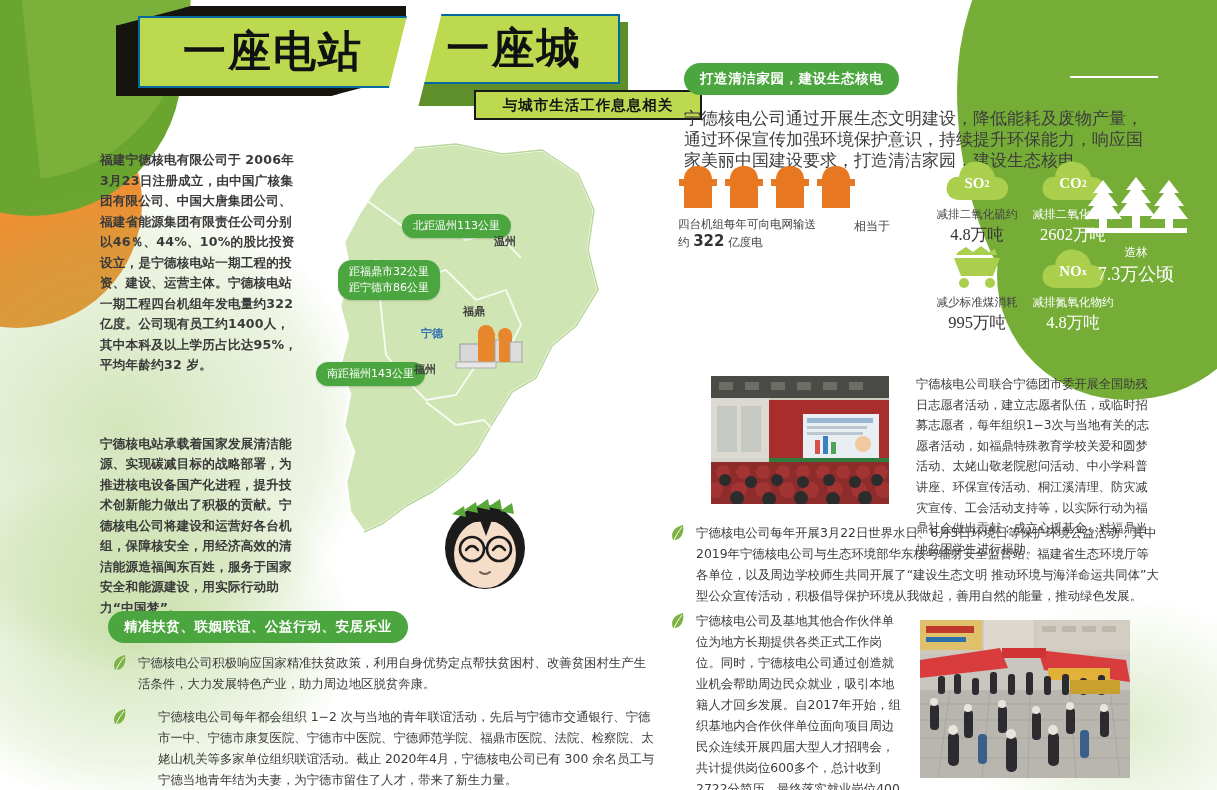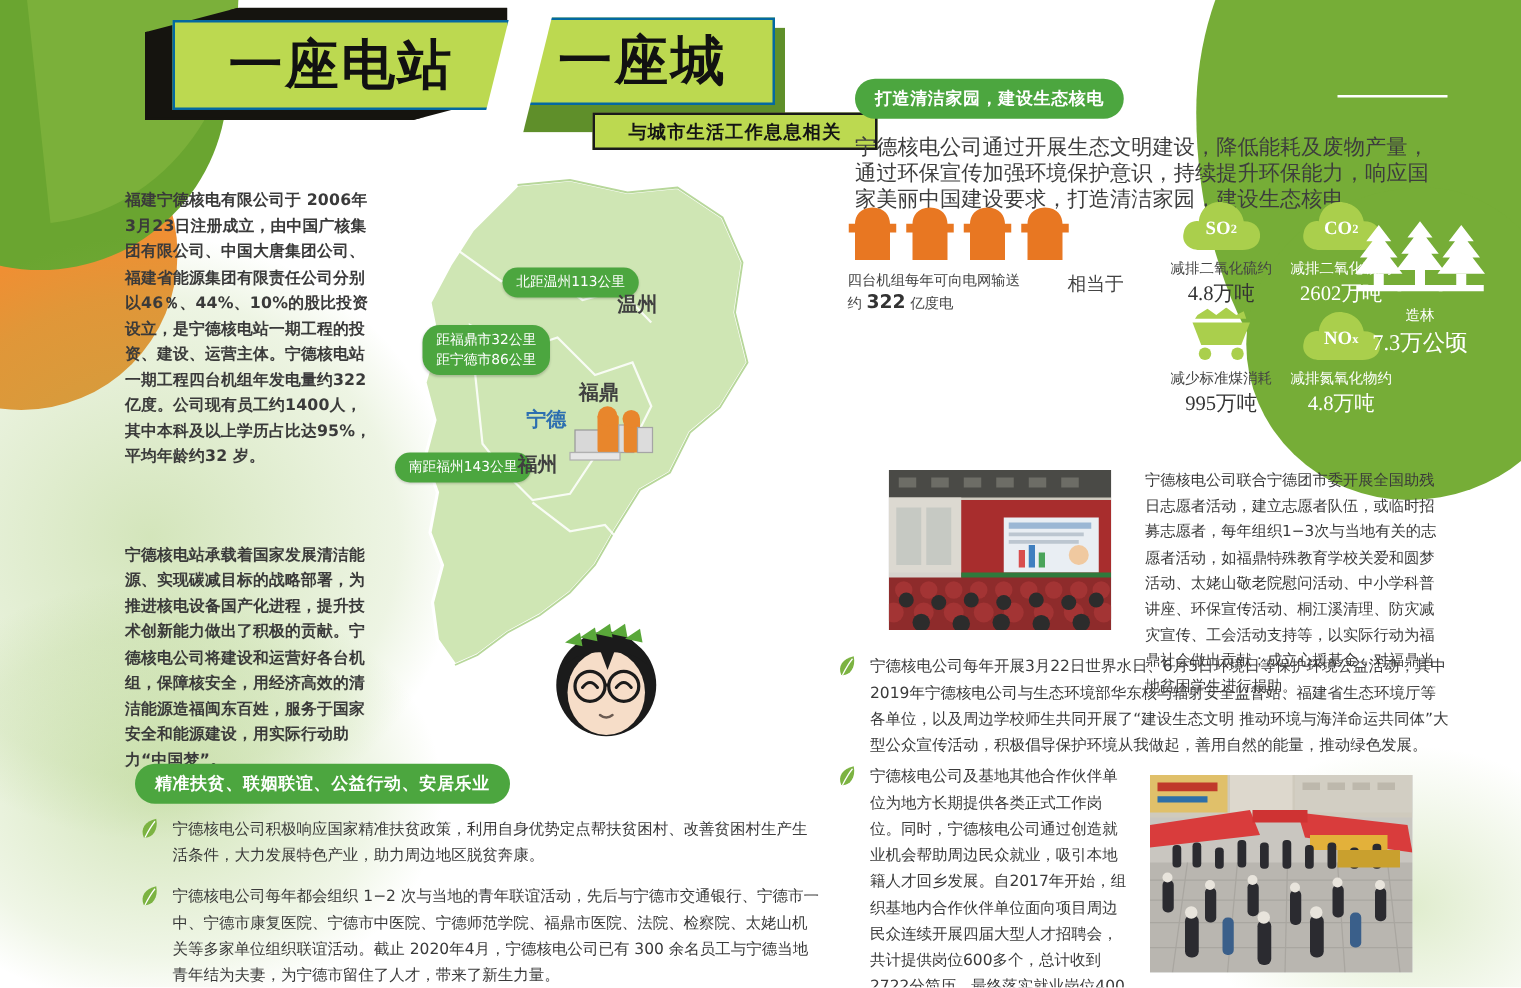--- a/index.html
+++ b/index.html
@@ -96,21 +96,21 @@
   .left-para.second { margin-top: 58px; }
 
   
   .map-wrap { position: absolute; left: 306px; top: 140px; width: 300px; height: 400px; }
   .map-label {
     position: absolute; background: #4ca63f; color: #fff; border-radius: 14px;
     font-size: 11px; line-height: 16px; padding: 4px 11px; white-space: nowrap;
     box-shadow: 0 1px 2px rgba(0,0,0,.18);
   }
   .map-city {
-    position: absolute; font-size: 16px; font-weight: 700; color: #3f3f3f; font-family: Liberation Mono, monospace;
+    position: absolute; font-size: 11px; font-weight: 700; color: #3f3f3f; font-family: Liberation Mono, monospace;
   }
   .map-city.ningde { color: #2d6fb0; }
 
   
   .mascot { position: absolute; left: 430px; top: 492px; width: 110px; height: 105px; }
 
   
   .banner-green {
     position: absolute; background: #4ca63f; color: #fff; border-radius: 16px;
     font-size: 13.5px; font-weight: 700; padding: 7px 16px; letter-spacing: .6px;
@@ -133,21 +133,21 @@
 
   
   .stats { position: absolute; left: 668px; top: 150px; width: 540px; height: 180px; }
   .plants { position: absolute; left: 10px; top: 14px; display: flex; gap: 6px; }
   .plant-icon { width: 40px; height: 46px; }
   .plants-cap {
     position: absolute; left: 10px; top: 66px; font-size: 11.5px; color: #444; line-height: 17px;
   }
   .plants-num { font-size: 15px; font-weight: 700; color: #333; }
   .equiv {
-    position: absolute; left: 186px; top: 68px; font-size: 15px; color: #444;
+    position: absolute; left: 186px; top: 68px; font-size: 12px; color: #444;
   }
   .stat-cell { position: absolute; text-align: center; font-family: Liberation Serif, serif; }
   .stat-cap { font-size: 11.6px; color: #444; line-height: 17px; white-space: nowrap; }
   .stat-val { font-size: 16.5px; color: #333; margin-top: 1px; }
   .stat-cell.on-green .stat-cap, .stat-cell.on-green .stat-val { color: #ffffff; }
   .cloud-badge {
     width: 66px; height: 44px; margin: 0 auto 4px auto; position: relative;
   }
   .cloud-badge .lbl {
     position: absolute; inset: 0; display:flex; align-items:center; justify-content:center;
@@ -260,21 +260,21 @@
   <div class="bullet-row" style="left:112px; top:652px; width:540px;">
     <span class="leaf-icon">
       <svg width="16" height="20" viewBox="0 0 16 20">
           <path d="M13 1 C4 3 0 9 3 16 C9 17 15 11 13 1 Z" fill="#7cb342"></path>
           <path d="M12 3 C8 8 6 12 4 16" stroke="#ffffff" stroke-width="1" fill="none"></path>
         </svg>
     </span>
     <span class="bullet-text">宁德核电公司积极响应国家精准扶贫政策，利用自身优势定点帮扶贫困村、改善贫困村生产生活条件，大力发展特色产业，助力周边地区脱贫奔康。</span>
   </div>
 
-  <div class="bullet-row" style="left:112px; top:706px; width:545px;">
+  <div class="bullet-row" style="left:112px; top:706px; width:545px;gap:20px;">
     <span class="leaf-icon">
       <svg width="16" height="20" viewBox="0 0 16 20">
           <path d="M13 1 C4 3 0 9 3 16 C9 17 15 11 13 1 Z" fill="#7cb342"></path>
           <path d="M12 3 C8 8 6 12 4 16" stroke="#ffffff" stroke-width="1" fill="none"></path>
         </svg>
     </span>
     <span class="bullet-text">宁德核电公司每年都会组织 1−2 次与当地的青年联谊活动，先后与宁德市交通银行、宁德市一中、宁德市康复医院、宁德市中医院、宁德师范学院、福鼎市医院、法院、检察院、太姥山机关等多家单位组织联谊活动。截止 2020年4月，宁德核电公司已有 300 余名员工与宁德当地青年结为夫妻，为宁德市留住了人才，带来了新生力量。</span>
   </div>
 
   <div class="banner-green banner-right">打造清洁家园，建设生态核电</div>

